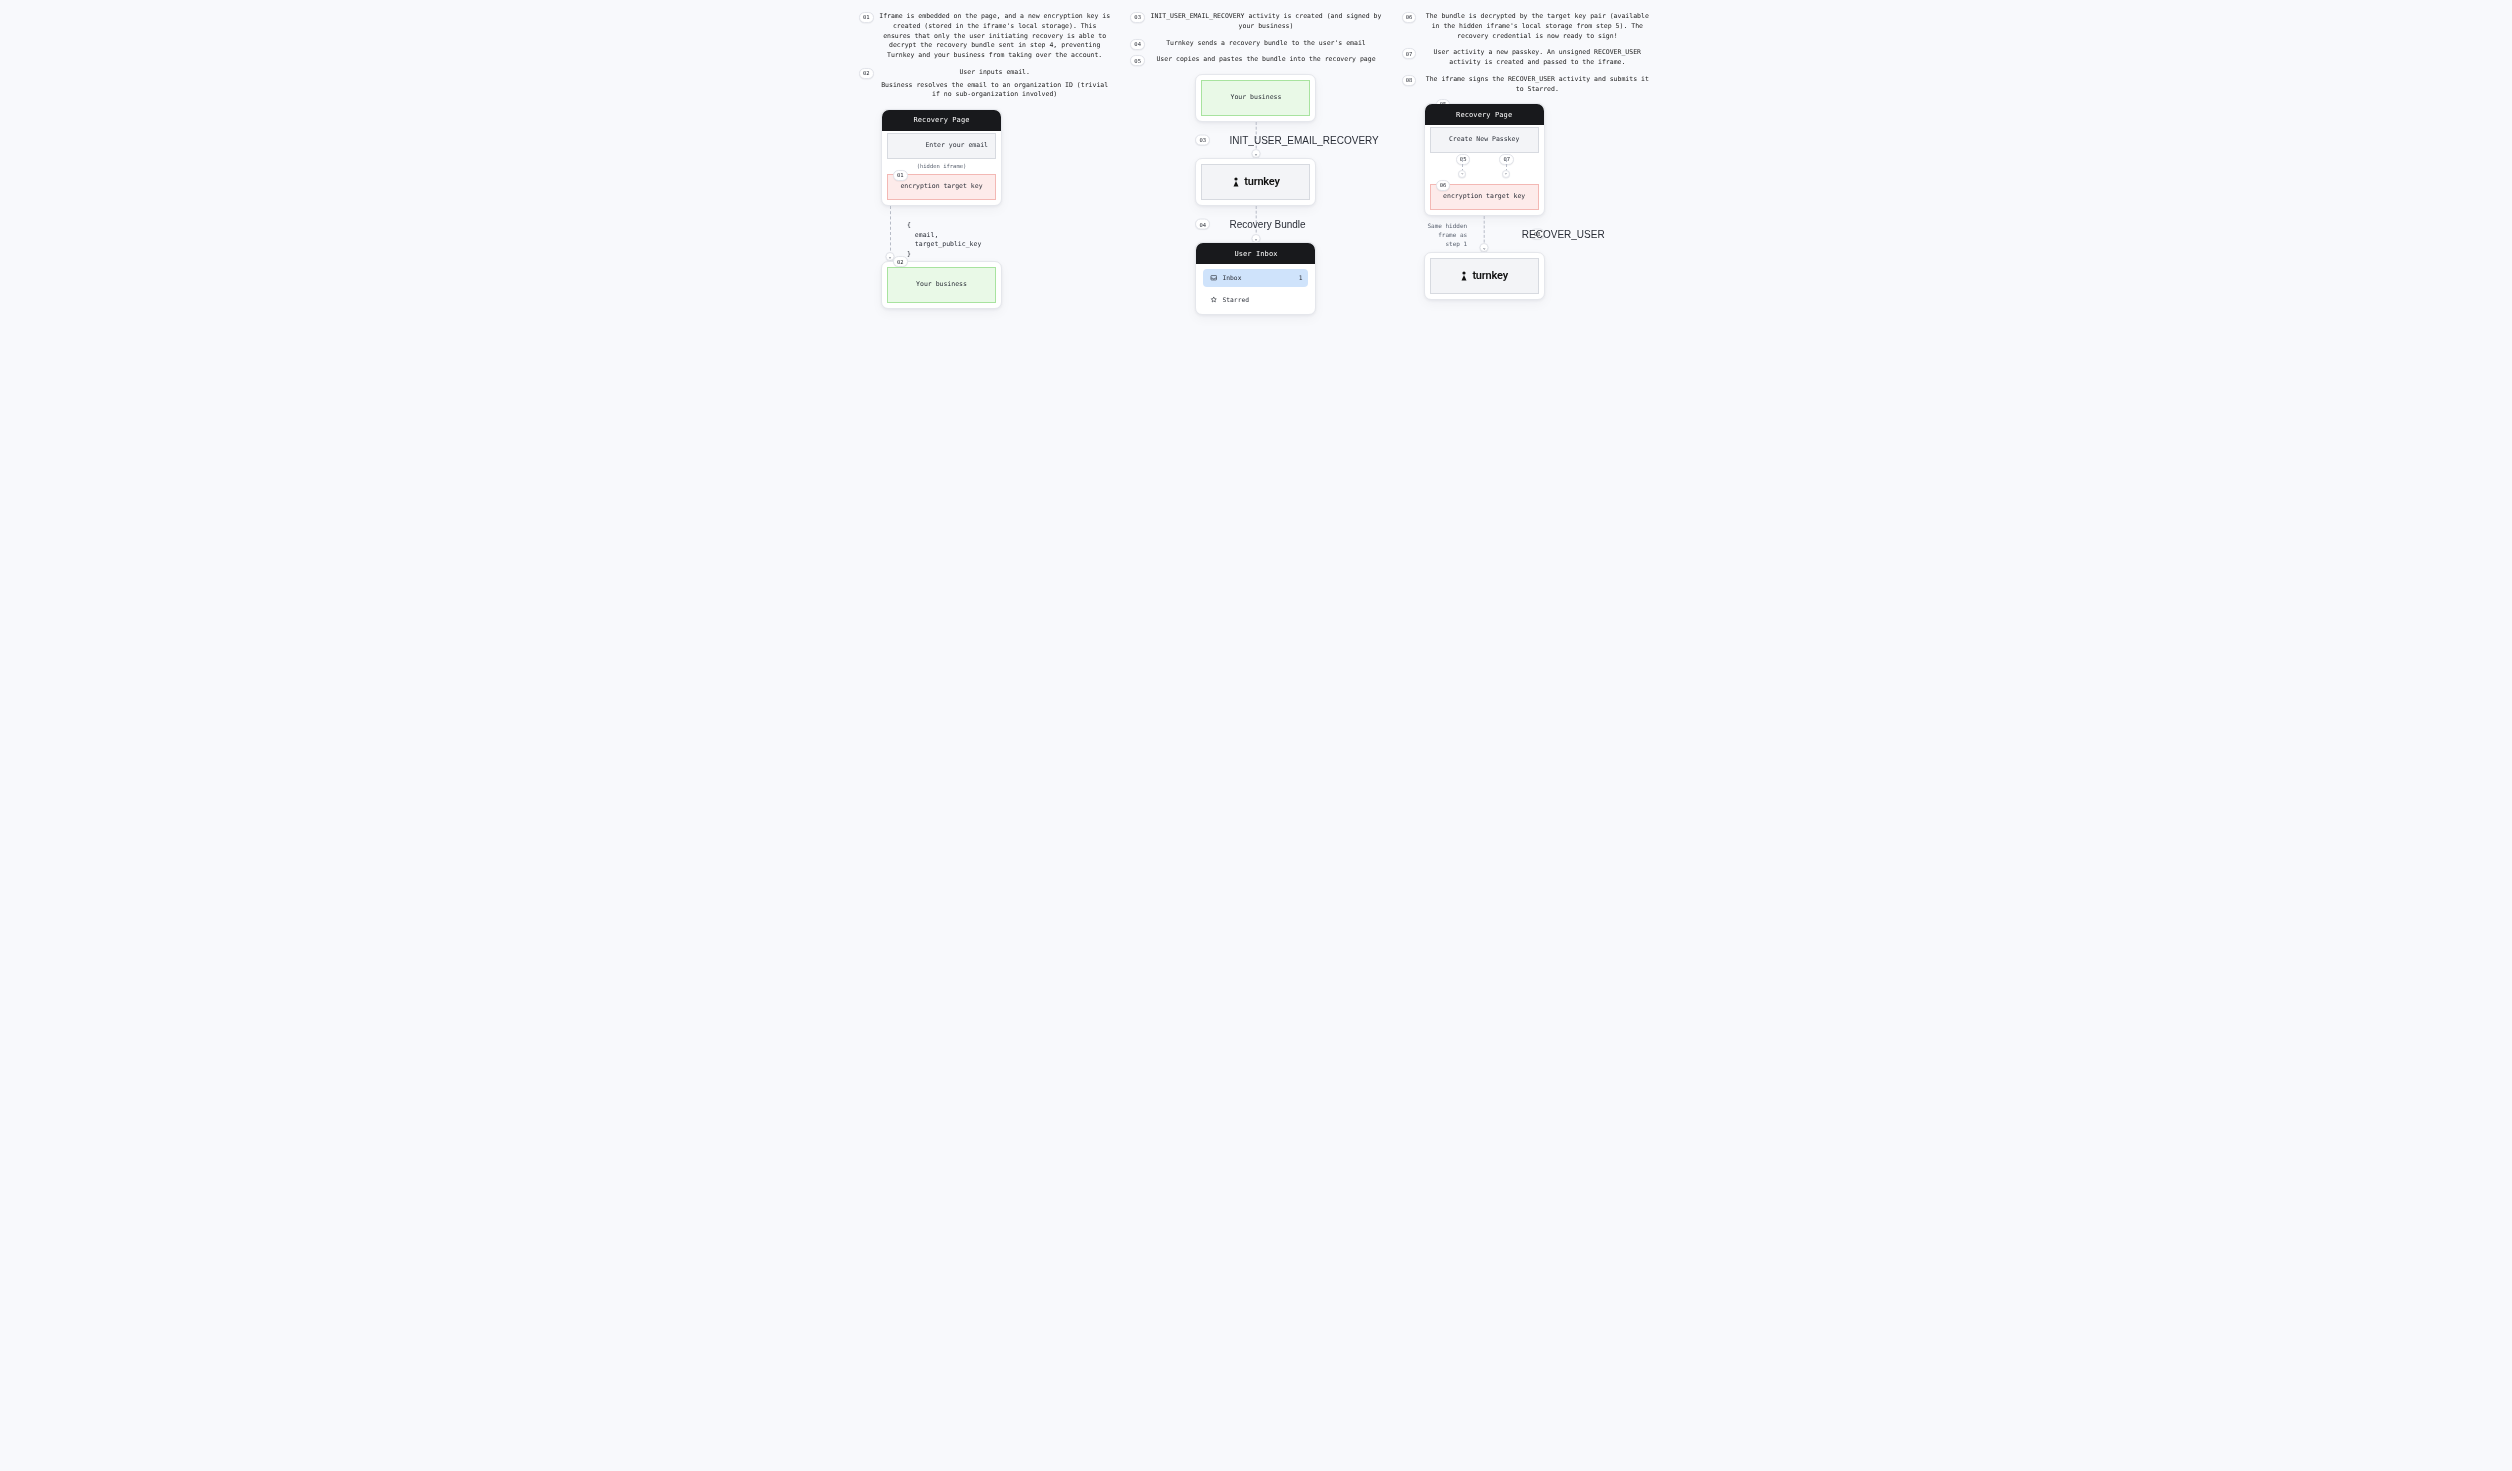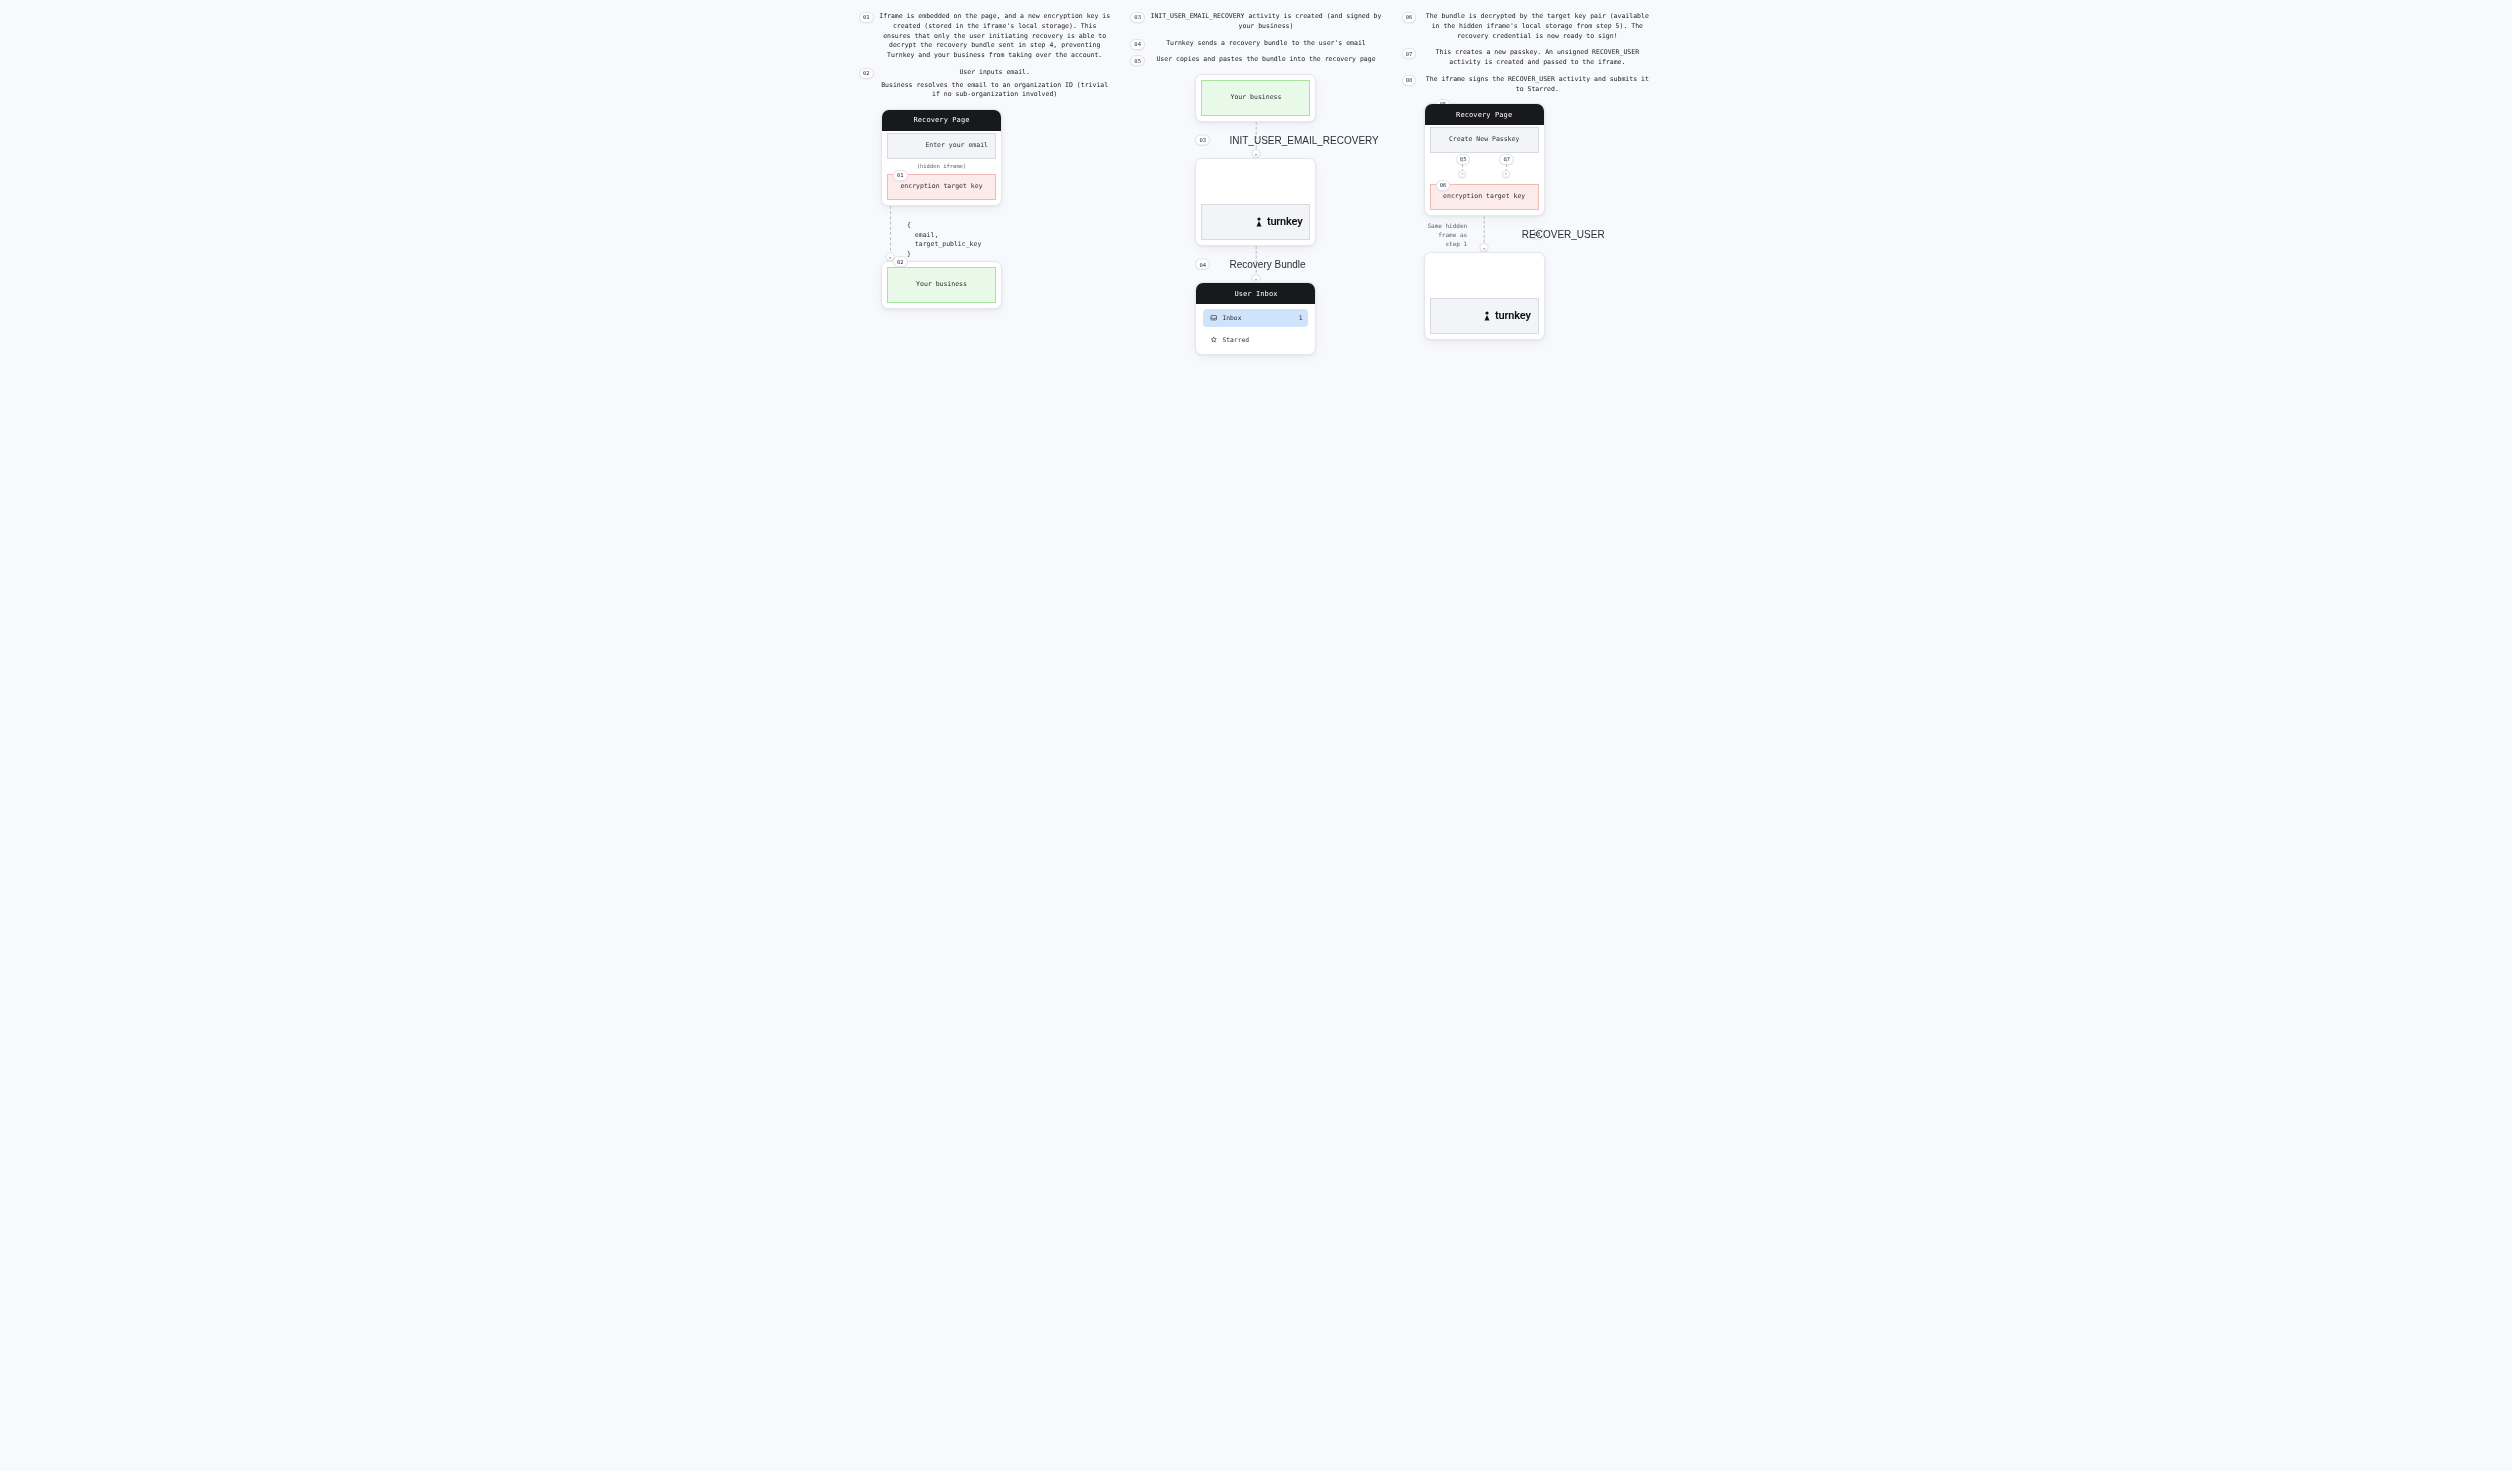--- a/index.html
+++ b/index.html
@@ -111,23 +111,22 @@
     top:-5.5px;
     left:5px;
   }
   .hint{
     font-size:5.5px;
     color:var(--muted);
     text-align:center;
     margin:-2px 0 -1px;
   }
   .slot-logo{
-    display:flex;align-items:center;justify-content:flex-end;gap:4px;
+    display:flex;align-items:center;justify-content:center;gap:4px;
     padding:9px 7px;
-    margin-top:40px;
   }
   .slot-logo svg{display:block}
   .turnkey-word{
     font-family: var(--sans);
     font-weight:600;
     font-size:11px;
     letter-spacing:-0.2px;
     color:#111;
   }
 
@@ -364,21 +363,21 @@
     </div>
   </div>
 
   <div class="col col3">
     <div class="step">
       <span class="badge">06</span>
       <p>The bundle is decrypted by the target key pair (available in the hidden iframe's local storage from step 5). The recovery credential is now ready to sign!</p>
     </div>
     <div class="step">
       <span class="badge">07</span>
-      <p>This creates a new passkey. An unsigned RECOVER_USER activity is created and passed to the iframe.</p>
+      <p>User activity a new passkey. An unsigned RECOVER_USER activity is created and passed to the iframe.</p>
     </div>
     <div class="step">
       <span class="badge">08</span>
       <p>The iframe signs the RECOVER_USER activity and submits it to Starred.</p>
     </div>
 
     <div class="diagram-anchor">
       <div class="stack">
         <div class="card dark-head">
           <span class="badge inline corner-badge">05</span>

